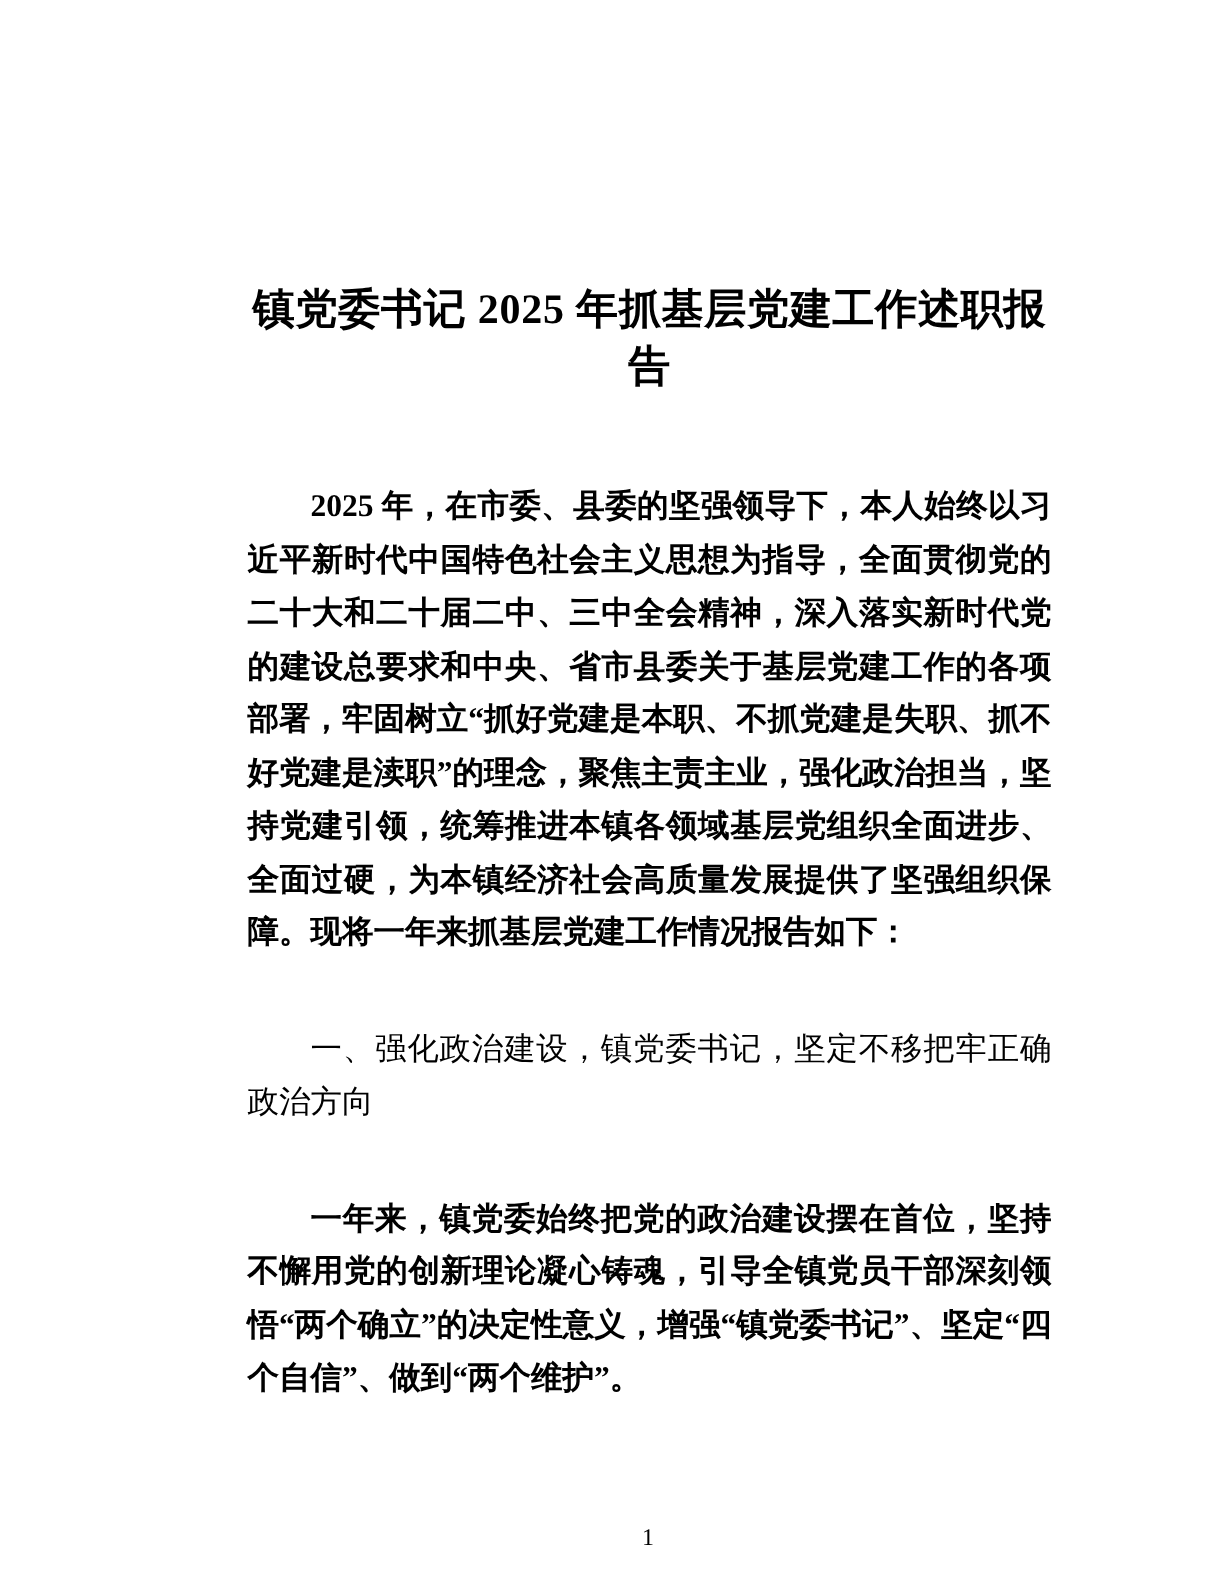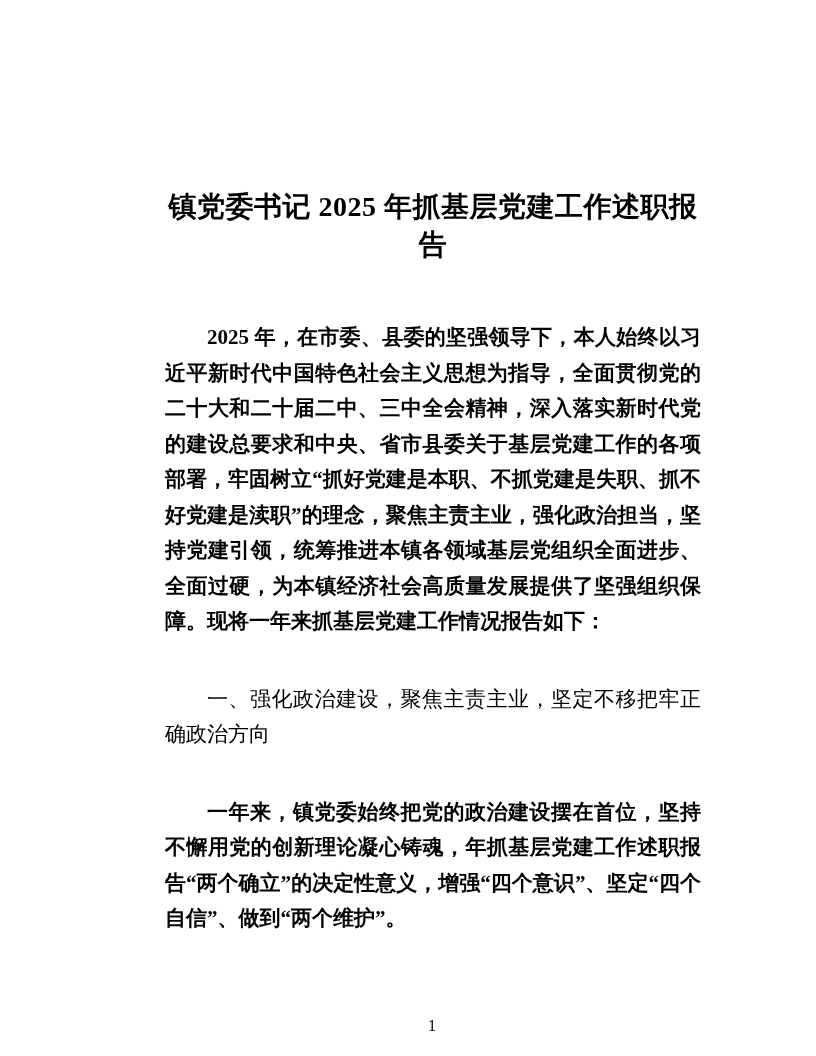--- a/index.html
+++ b/index.html
@@ -56,20 +56,20 @@
 </style>
 </head>
 <body>
 
 <div class="page">
   <div class="content">
     <h1 class="doc-title">镇党委书记 2025 年抓基层党建工作述职报告</h1>
 
     <p class="para">2025 年，在市委、县委的坚强领导下，本人始终以习近平新时代中国特色社会主义思想为指导，全面贯彻党的二十大和二十届二中、三中全会精神，深入落实新时代党的建设总要求和中央、省市县委关于基层党建工作的各项部署，牢固树立“抓好党建是本职、不抓党建是失职、抓不好党建是渎职”的理念，聚焦主责主业，强化政治担当，坚持党建引领，统筹推进本镇各领域基层党组织全面进步、全面过硬，为本镇经济社会高质量发展提供了坚强组织保障。现将一年来抓基层党建工作情况报告如下：</p>
 
-    <p class="para section-heading">一、强化政治建设，聚焦主责主业，坚定不移把牢正确政治方向</p>
+    <p class="para section-heading">一、强化政治建设，镇党委书记，坚定不移把牢正确政治方向</p>
 
-    <p class="para">一年来，镇党委始终把党的政治建设摆在首位，坚持不懈用党的创新理论凝心铸魂，年抓基层党建工作述职报告“两个确立”的决定性意义，增强“四个意识”、坚定“四个自信”、做到“两个维护”。</p>
+    <p class="para">一年来，镇党委始终把党的政治建设摆在首位，坚持不懈用党的创新理论凝心铸魂，引导全镇党员干部深刻领悟“两个确立”的决定性意义，增强“镇党委书记”、坚定“四个自信”、做到“两个维护”。</p>
 
   </div>
 
   <div class="page-number">1</div>
 </div>
 
 </body></html>

